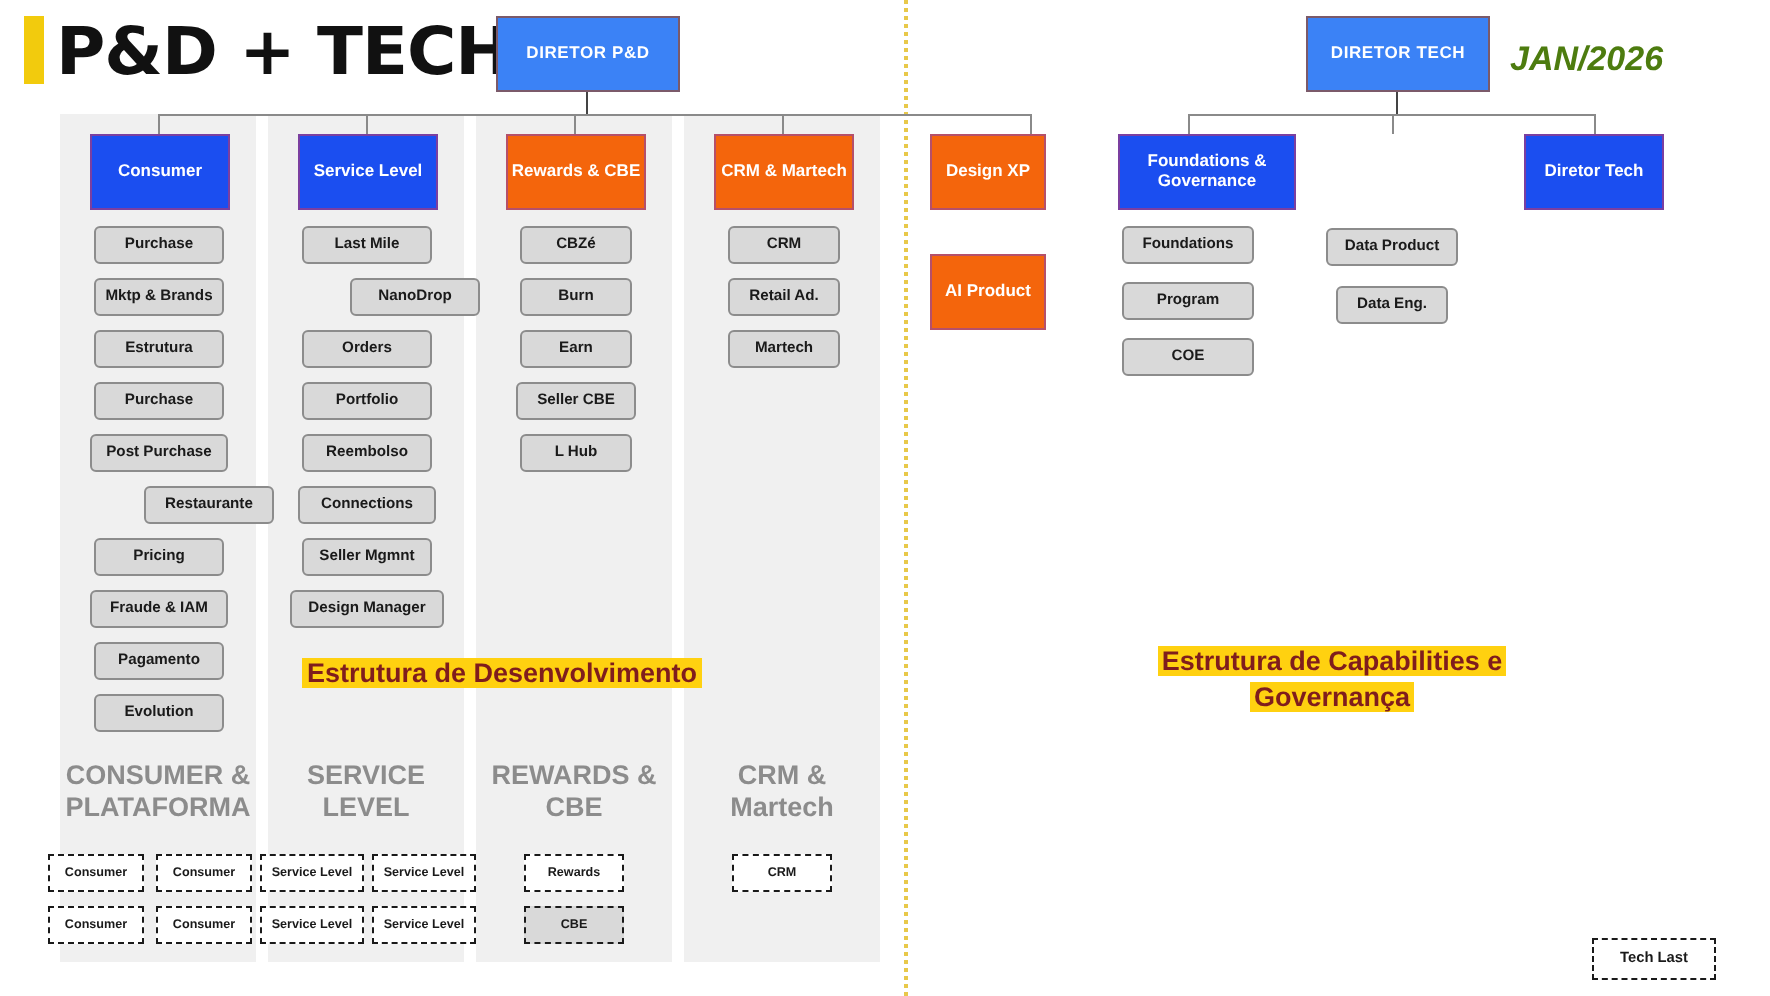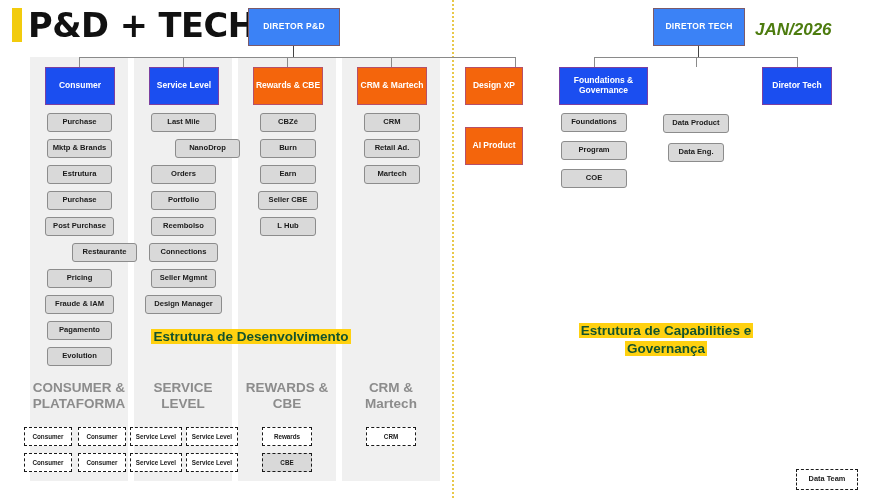--- a/index.html
+++ b/index.html
@@ -83,21 +83,21 @@
   
   .col-title{
     position:absolute;text-align:center;
     font-size:13.5px;font-weight:bold;color:#8C8C8C;
     line-height:1.18;
   }
 
   
   .caption{
     position:absolute;text-align:center;
-    font-size:13.5px;font-weight:bold;color:#14532d;
+    font-size:13.5px;font-weight:bold;color:#7f1d1d;
     line-height:1.35;
   }
   .caption span{background:#FFD110;padding:0 2px;}
 </style>
 </head>
 <body>
 
 <div id="stage">
 
   <div class="title-bar"></div>
@@ -195,15 +195,15 @@
   <div class="hbox box-dash" style="left:130px;top:427px;width:52px;height:19px;">Service Level</div>
   <div class="hbox box-dash" style="left:186px;top:427px;width:52px;height:19px;">Service Level</div>
   <div class="hbox box-dash" style="left:130px;top:453px;width:52px;height:19px;">Service Level</div>
   <div class="hbox box-dash" style="left:186px;top:453px;width:52px;height:19px;">Service Level</div>
 
   <div class="hbox box-dash" style="left:262px;top:427px;width:50px;height:19px;">Rewards</div>
   <div class="hbox box-dash filled" style="left:262px;top:453px;width:50px;height:19px;">CBE</div>
 
   <div class="hbox box-dash" style="left:366px;top:427px;width:50px;height:19px;">CRM</div>
 
-  <div class="hbox box-dash legend" style="left:796px;top:469px;width:62px;height:21px;">Data Team</div>
+  <div class="hbox box-dash legend" style="left:796px;top:469px;width:62px;height:21px;">Tech Last</div>
 
 </div>
 
 </body></html>

